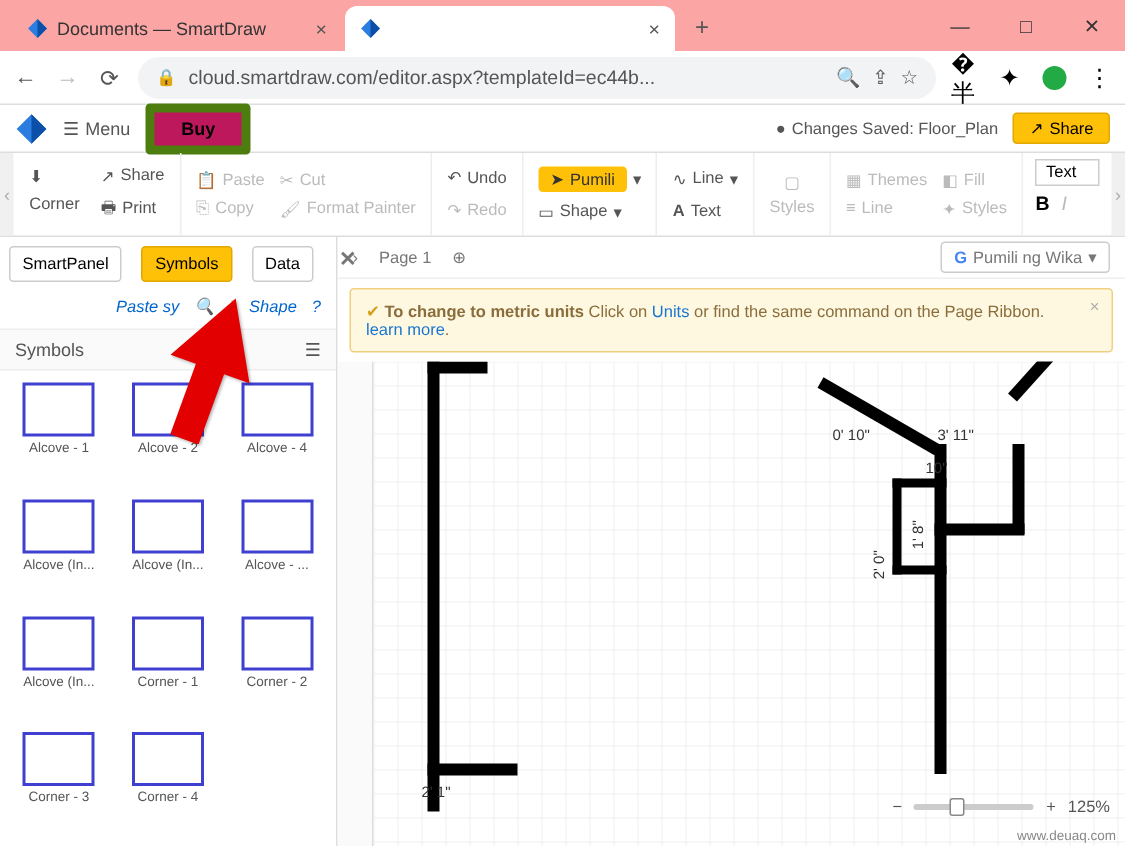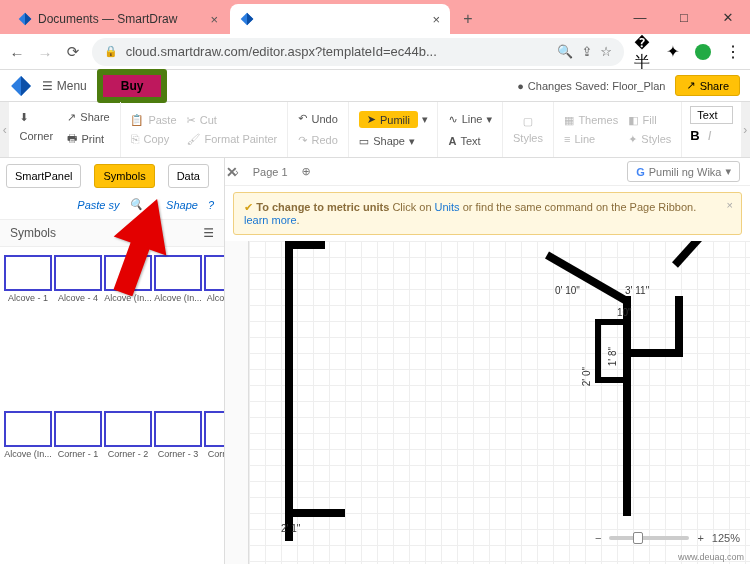--- a/index.html
+++ b/index.html
@@ -43,21 +43,21 @@
 
 
 .workspace { display: flex; height: calc(564px - 34px - 36px - 32px - 56px); }
 .side-panel { width: 225px; border-right: 1px solid #ddd; display: flex; flex-direction: column; }
 .panel-tabs { display: flex; padding: 6px; gap: 13px; align-items: flex-start; }
 .ptab { border: 1px solid #ccc; border-radius: 3px; padding: 5px 8px; font-size: 11px; background: #fff; }
 .ptab.active { background: #ffc107; border-color: #e0a800; }
 .panel-close { margin-left: auto; font-size: 14px; color: #777; padding: 0 4px; font-weight: bold; }
 .search-row { display: flex; justify-content: flex-end; gap: 10px; padding: 4px 10px 8px; font-size: 11px; color: #0066cc; font-style: italic; align-items: center; }
 .sym-header { display: flex; justify-content: space-between; padding: 6px 10px; font-size: 12px; color: #555; border-top: 1px solid #eee; border-bottom: 1px solid #eee; background: #fafafa; }
-.sym-grid { flex: 1; overflow: hidden; padding: 4px; display: grid; grid-template-columns: repeat(5, 1fr); gap: 2px; }
+.sym-grid { flex: 1; overflow: hidden; padding: 4px; display: grid; grid-template-columns: repeat(3, 1fr); gap: 2px; }
 .sym-cell { display: flex; flex-direction: column; align-items: center; font-size: 9px; color: #555; }
 .sym-shape { width: 48px; height: 36px; border: 2px solid #4040d0; margin: 4px 0 2px; position: relative; background: #fff; }
 
 
 .canvas-area { flex: 1; display: flex; flex-direction: column; position: relative; }
 .canvas-top { height: 28px; display: flex; align-items: center; padding: 0 10px; font-size: 11px; color: #777; gap: 14px; border-bottom: 1px solid #eee; }
 .lang-btn { margin-left: auto; border: 1px solid #ccc; border-radius: 3px; padding: 3px 8px; display: flex; align-items: center; gap: 4px; font-size: 11px; }
 .info-banner { margin: 6px 8px; background: #fff8e1; border: 1px solid #f0d080; border-radius: 3px; padding: 8px 28px 8px 10px; font-size: 11px; color: #8a6d3b; position: relative; }
 .info-banner b { color: #8a6d3b; }
 .info-banner a { color: #1976d2; text-decoration: none; }
@@ -305,20 +305,24 @@
       <span style="color:#0066cc">?</span>
     </div>
     <div class="sym-header">
       <span>Symbols</span>
       <span>☰</span>
     </div>
     <div class="sym-grid">
       <div class="sym-cell">
           <div class="sym-shape"></div>
           <span>Alcove - 1</span>
+        </div>
+      <div class="sym-cell">
+          <div class="sym-shape"></div>
+          <span>Alcove - 2</span>
         </div>
       <div class="sym-cell">
           <div class="sym-shape"></div>
           <span>Alcove - 4</span>
         </div>
       <div class="sym-cell">
           <div class="sym-shape"></div>
           <span>Alcove (In...</span>
         </div>
       <div class="sym-cell">

